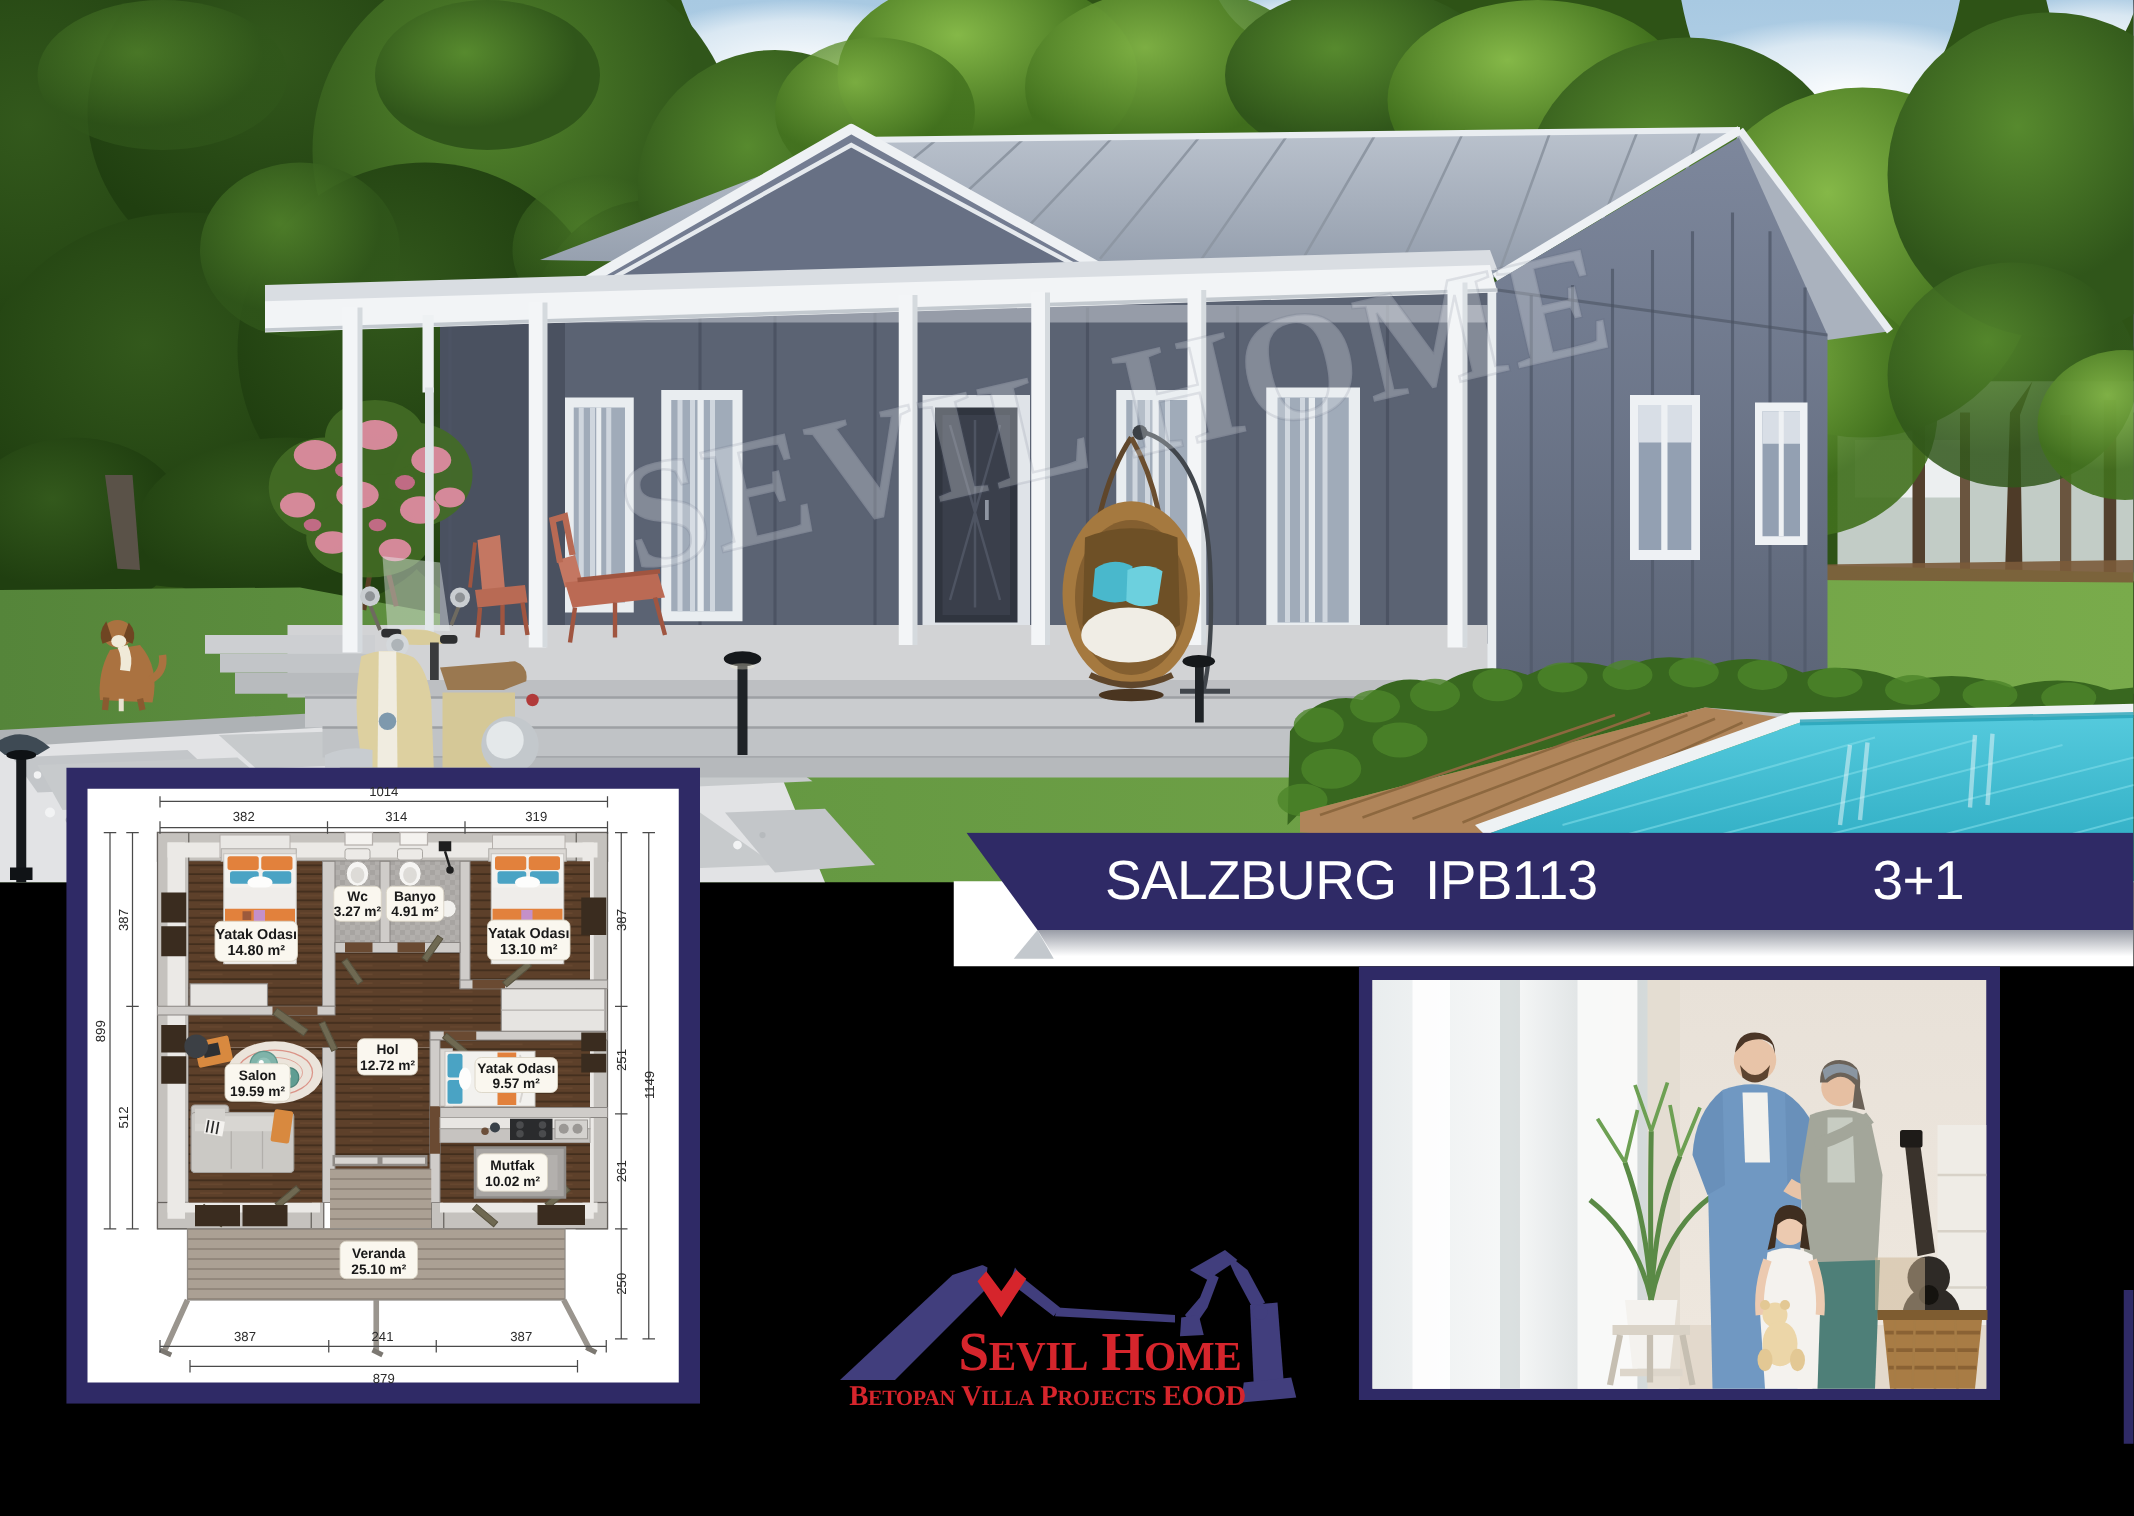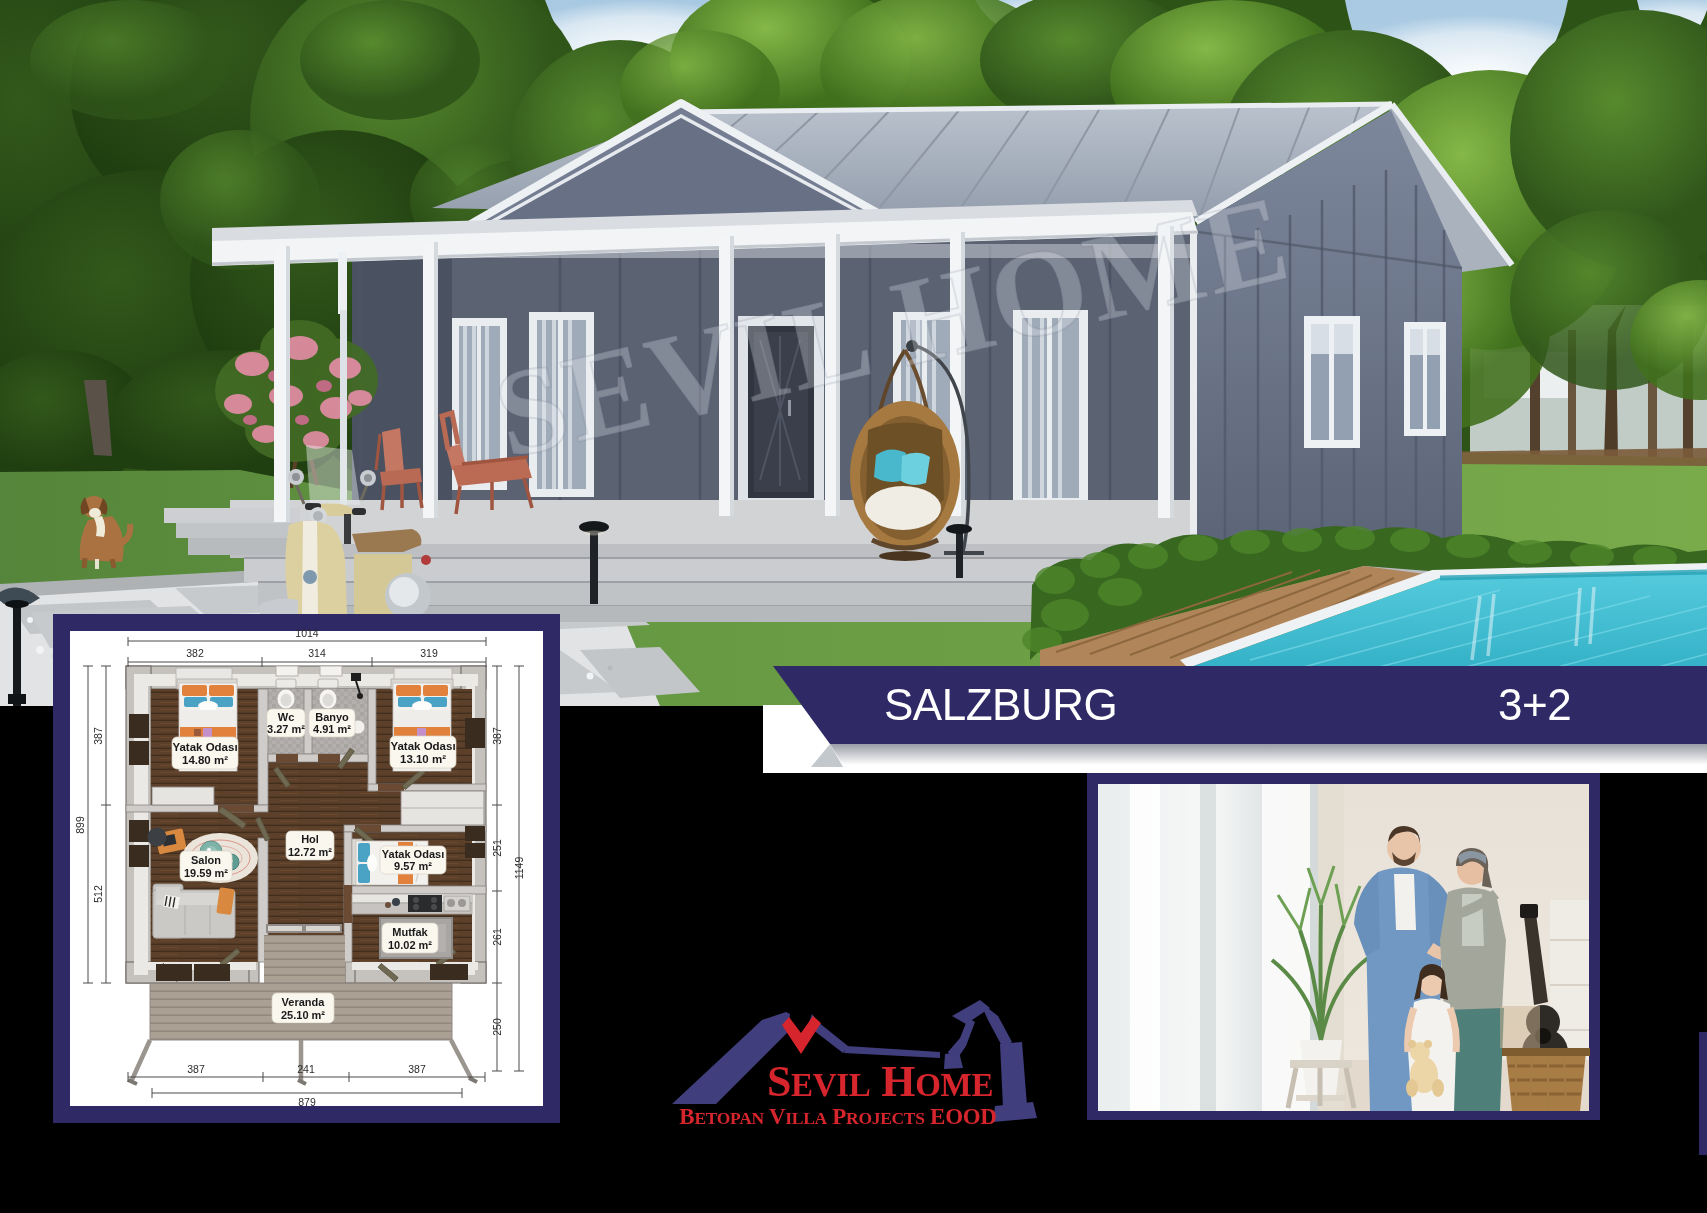--- a/index.html
+++ b/index.html
@@ -451,21 +451,22 @@
         </linearGradient>
       </defs>
       <path d="M67,39 L944,39 L944,60 L80,60 Z" fill="url(#shG)"></path>
       <path d="M67,39 L80,62 L48,62 Z" fill="#aab0b8" opacity="0.7"></path>
     </svg>
 
 <div class="abs" style="left:773px;top:666px;width:934px;height:78px;background:#2f2a66;clip-path:polygon(0 0,934px 0,934px 78px,57px 78px)"></div>
 
 <div class="abs" style="left:0;top:666px;width:1707px;height:78px;color:#fff;font-size:44px;line-height:77px;letter-spacing:-0.5px;white-space:nowrap">
 <span class="abs" style="left:884px">SALZBURG</span>
-      <span class="abs" style="left:1498px">3+2</span>
+      <span class="abs" style="left:1140px">IPB113</span>
+      <span class="abs" style="left:1498px">3+1</span>
     </div>
 
 <svg class="abs" style="left:53px;top:614px" width="507" height="509" viewBox="53 614 507 509">
 <defs>
 <pattern id="wood" width="40" height="7" patternUnits="userSpaceOnUse">
           <rect width="40" height="7" fill="#5d402a"></rect>
           <rect y="5.6" width="40" height="1.4" fill="#422e1d"></rect>
           <rect x="0" y="2" width="18" height="1" fill="#6e4c32" opacity="0.7"></rect>
         </pattern>
 <pattern id="tile" width="8" height="8" patternUnits="userSpaceOnUse">

